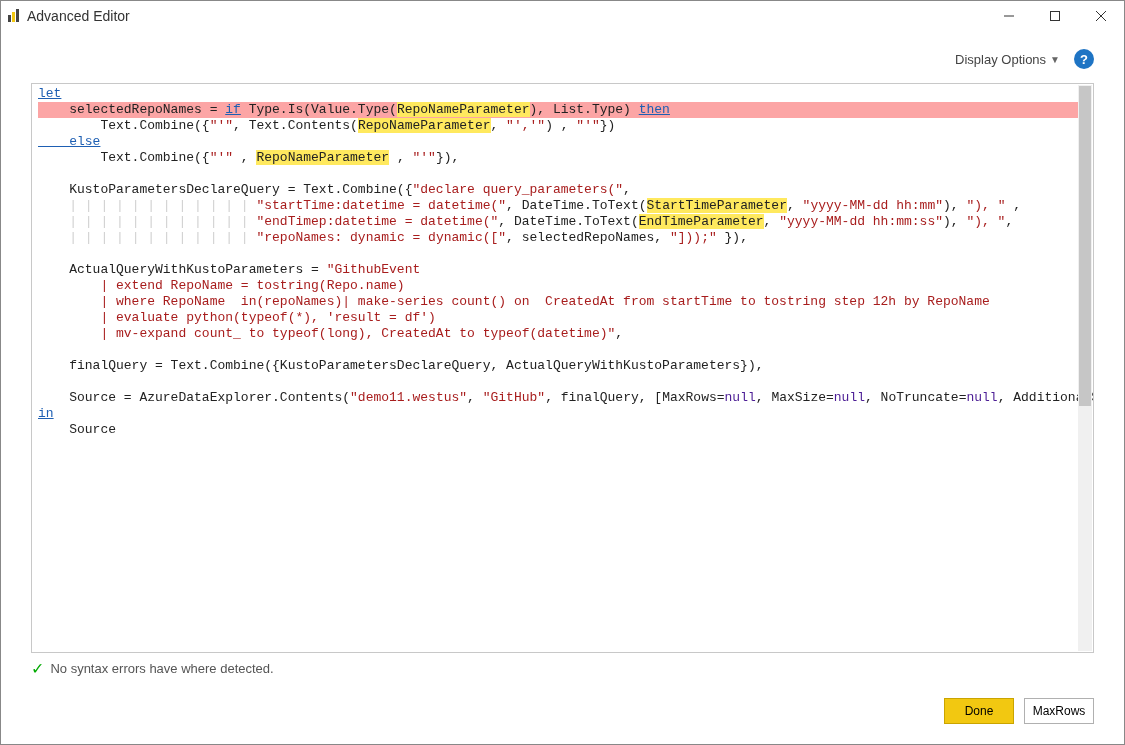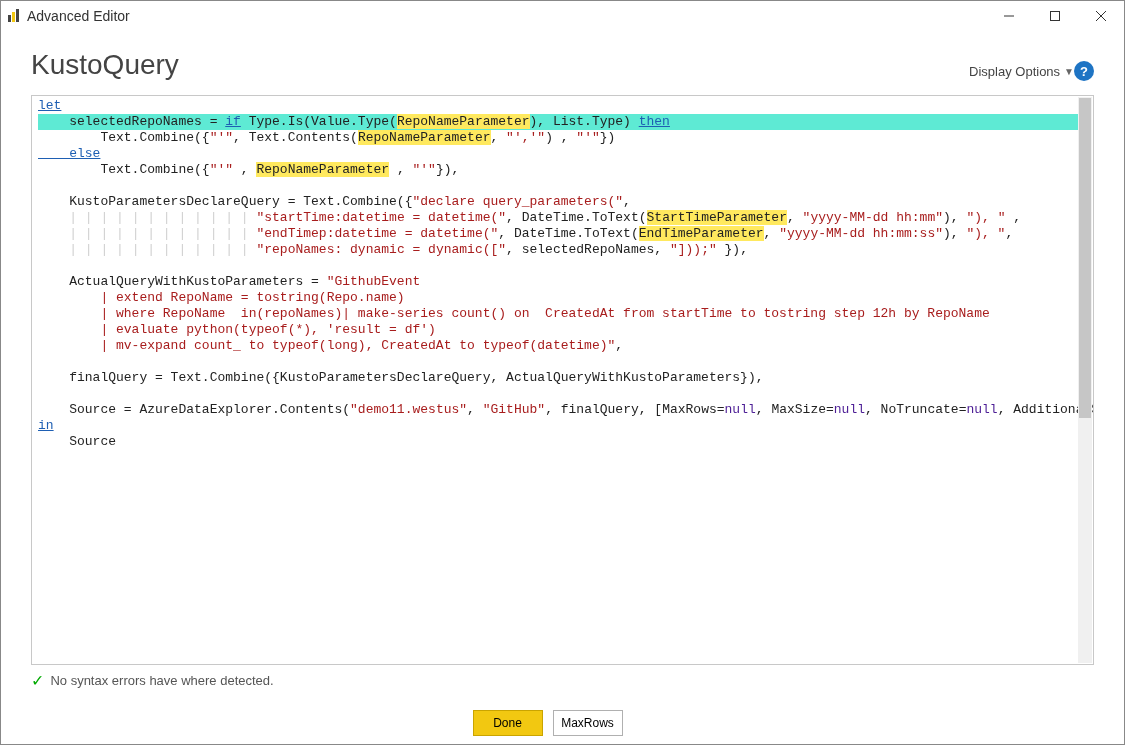--- a/index.html
+++ b/index.html
@@ -40,20 +40,21 @@
   }
   .query-title {
     font-size: 28px;
     font-weight: 300;
     color: #444;
   }
   .header-right {
     margin-left: auto;
     display: flex;
     align-items: center;
+    gap: 14px;
     font-size: 13px;
     color: #444;
   }
   .display-options { display: flex; align-items: center; gap: 4px; cursor: pointer; }
   .help-icon {
     width: 20px; height: 20px; border-radius: 50%;
     background: #1e74c4; color: #fff;
     display: flex; align-items: center; justify-content: center;
     font-size: 13px; font-weight: bold;
   }
@@ -79,35 +80,35 @@
     position: absolute; right: 1px; top: 1px; bottom: 1px;
     width: 14px; background: #f0f0f0;
   }
   .scroll-thumb {
     position: absolute; left: 1px; right: 1px; top: 1px;
     height: 320px; background: #c6c6c6;
   }
   .hl-line {
     display: inline-block;
     width: 100%;
-    background: #5eead4;
+    background: #fca5a5;
   }
   .kw { color: #1e5fb3; text-decoration: underline; }
   .str { color: #a81d1d; }
   .nul { color: #4c1d95; }
   .hi { background: #ffe95e; }
   .guide { color: #d0d0d0; }
   .status-row {
     display: flex; align-items: center;
     padding: 6px 30px 0 30px;
     font-size: 13px; color: #555;
   }
   .check-icon { color: #0a0; margin-right: 6px; font-size: 16px; }
   .footer-buttons {
-    display: flex; justify-content: center;
+    display: flex; justify-content: flex-end;
     gap: 10px;
     padding: 20px 30px 0 0;
   }
   .btn {
     min-width: 70px; height: 26px;
     border: 1px solid #b0b0b0;
     background: #fff;
     font-size: 12px;
     display: flex; align-items: center; justify-content: center;
     cursor: pointer;
@@ -143,21 +144,20 @@
     <div class="tb-btn">
         <svg width="10" height="10">
           <line x1="0" y1="0" x2="10" y2="10" stroke="#333" stroke-width="1"></line>
           <line x1="10" y1="0" x2="0" y2="10" stroke="#333" stroke-width="1"></line>
         </svg>
       </div>
   </div>
 </div>
 
 <div class="header-row">
-  <div class="query-title">KustoQuery</div>
   <div class="header-right">
     <div class="display-options">
       <span>Display Options</span>
       <span class="caret">▼</span>
     </div>
     <div class="help-icon">?</div>
   </div>
 </div>
 
 <div class="editor-wrap">

